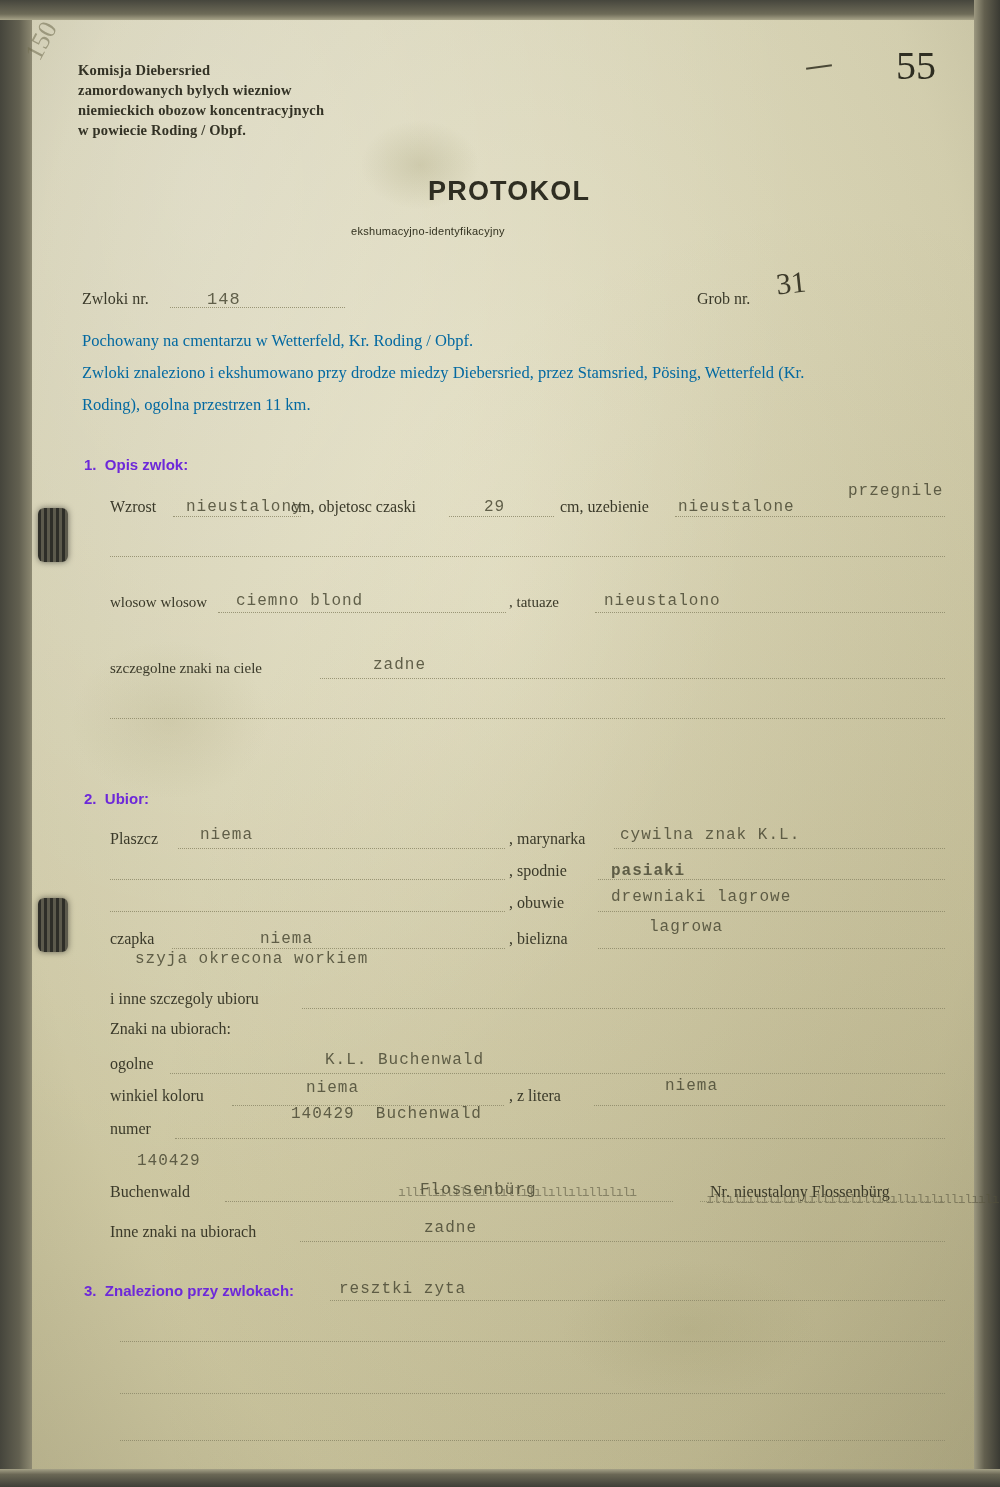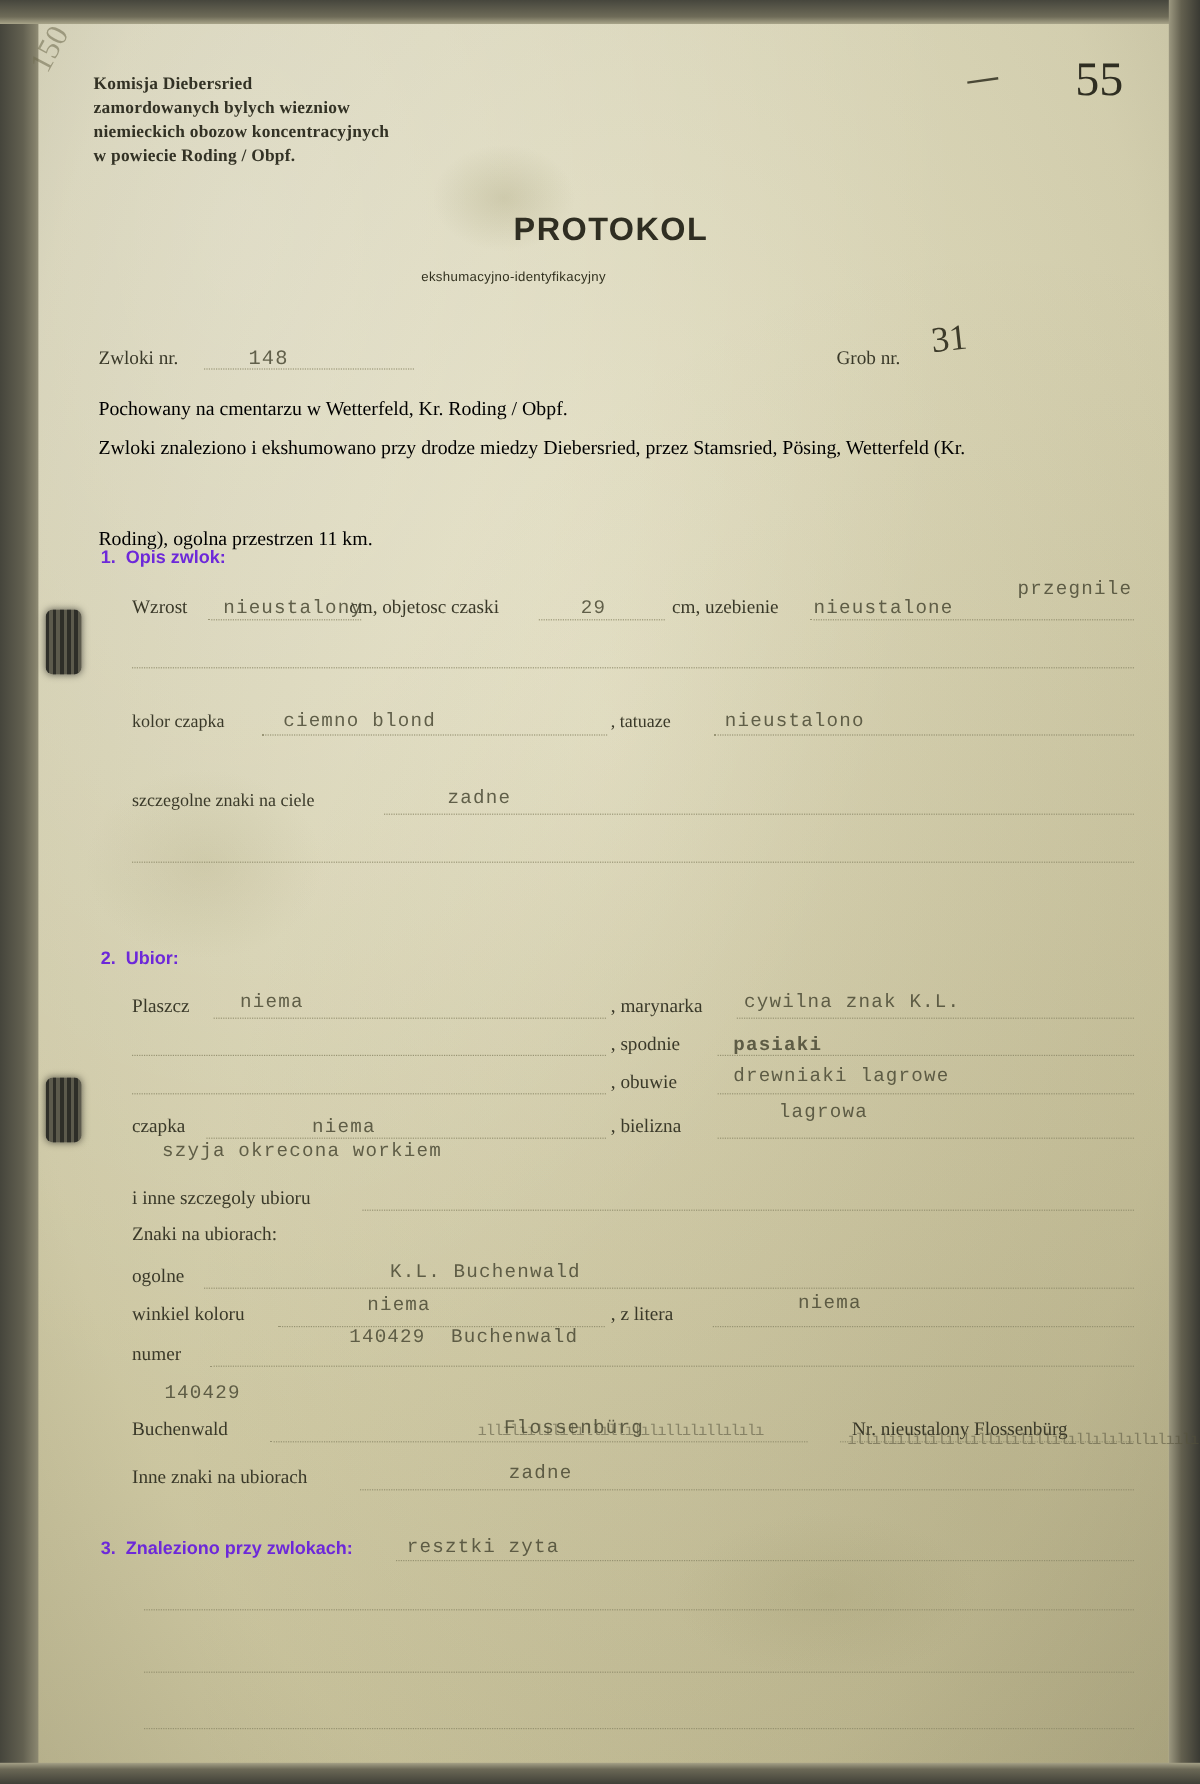--- a/index.html
+++ b/index.html
@@ -107,21 +107,21 @@
   }
   .lbl {
     font-family: "Liberation Serif", serif;
     font-size: 16px;
     color: #3a3929;
   }
   .lbl-sm { font-size: 15px; }
   .body-line {
     font-family: "Liberation Serif", serif;
     font-size: 16.5px;
-    color: #000000;
+    color: #0369a1;
   }
   .sec {
     font-family: "Liberation Sans", sans-serif;
     font-weight: bold;
     font-size: 15px;
     color: #6d28d9;
   }
   
   .tw {
     font-family: "Liberation Mono", monospace;
@@ -201,38 +201,38 @@
 
   <div class="t lbl" style="left:82px; top:290px;">Zwloki nr.</div>
   <div class="rule" style="left:170px; top:307px; width:175px;"></div>
   <div class="t tw big" style="left:207px; top:290px;">148</div>
 
   <div class="t lbl" style="left:697px; top:290px;">Grob nr.</div>
   <div class="t hw" style="left:776px; top:266px;">31</div>
 
   <div class="t body-line" style="left:82px; top:331px;">Pochowany na cmentarzu w Wetterfeld, Kr. Roding / Obpf.</div>
   <div class="t body-line" style="left:82px; top:363px;">Zwloki znaleziono i ekshumowano przy drodze miedzy Diebersried, przez Stamsried, Pösing, Wetterfeld (Kr.</div>
-  <div class="t body-line" style="left:82px; top:395px;margin-top:44px;">Roding), ogolna przestrzen 11 km.</div>
+  <div class="t body-line" style="left:82px; top:395px;">Roding), ogolna przestrzen 11 km.</div>
 
   <div class="t sec" style="left:84px; top:456px;">1.  Opis zwlok:</div>
 
   <div class="t lbl" style="left:110px; top:498px;">Wzrost</div>
   <div class="rule" style="left:173px; top:516px; width:128px;"></div>
   <div class="t tw" style="left:186px; top:498px;">nieustalony</div>
   <div class="t lbl" style="left:291px; top:498px;">cm, objetosc czaski</div>
   <div class="rule" style="left:449px; top:516px; width:105px;"></div>
   <div class="t tw" style="left:484px; top:498px;">29</div>
   <div class="t lbl" style="left:560px; top:498px;">cm, uzebienie</div>
   <div class="t tw" style="left:678px; top:498px;">nieustalone</div>
   <div class="rule" style="left:675px; top:516px; width:270px;"></div>
   <div class="t tw" style="left:848px; top:482px;">przegnile</div>
 
   <div class="rule" style="left:110px; top:556px; width:835px;"></div>
 
-  <div class="t lbl lbl-sm" style="left:110px; top:594px;">kolor czapka</div>
+  <div class="t lbl lbl-sm" style="left:110px; top:594px;">wlosow wlosow</div>
   <div class="rule" style="left:218px; top:612px; width:288px;"></div>
   <div class="t tw" style="left:236px; top:592px;">ciemno blond</div>
   <div class="t lbl lbl-sm" style="left:509px; top:594px;">, tatuaze</div>
   <div class="rule" style="left:595px; top:612px; width:350px;"></div>
   <div class="t tw" style="left:604px; top:592px;">nieustalono</div>
 
   <div class="t lbl lbl-sm" style="left:110px; top:660px;">szczegolne znaki na ciele</div>
   <div class="rule" style="left:320px; top:678px; width:625px;"></div>
   <div class="t tw" style="left:373px; top:656px;">zadne</div>
 

